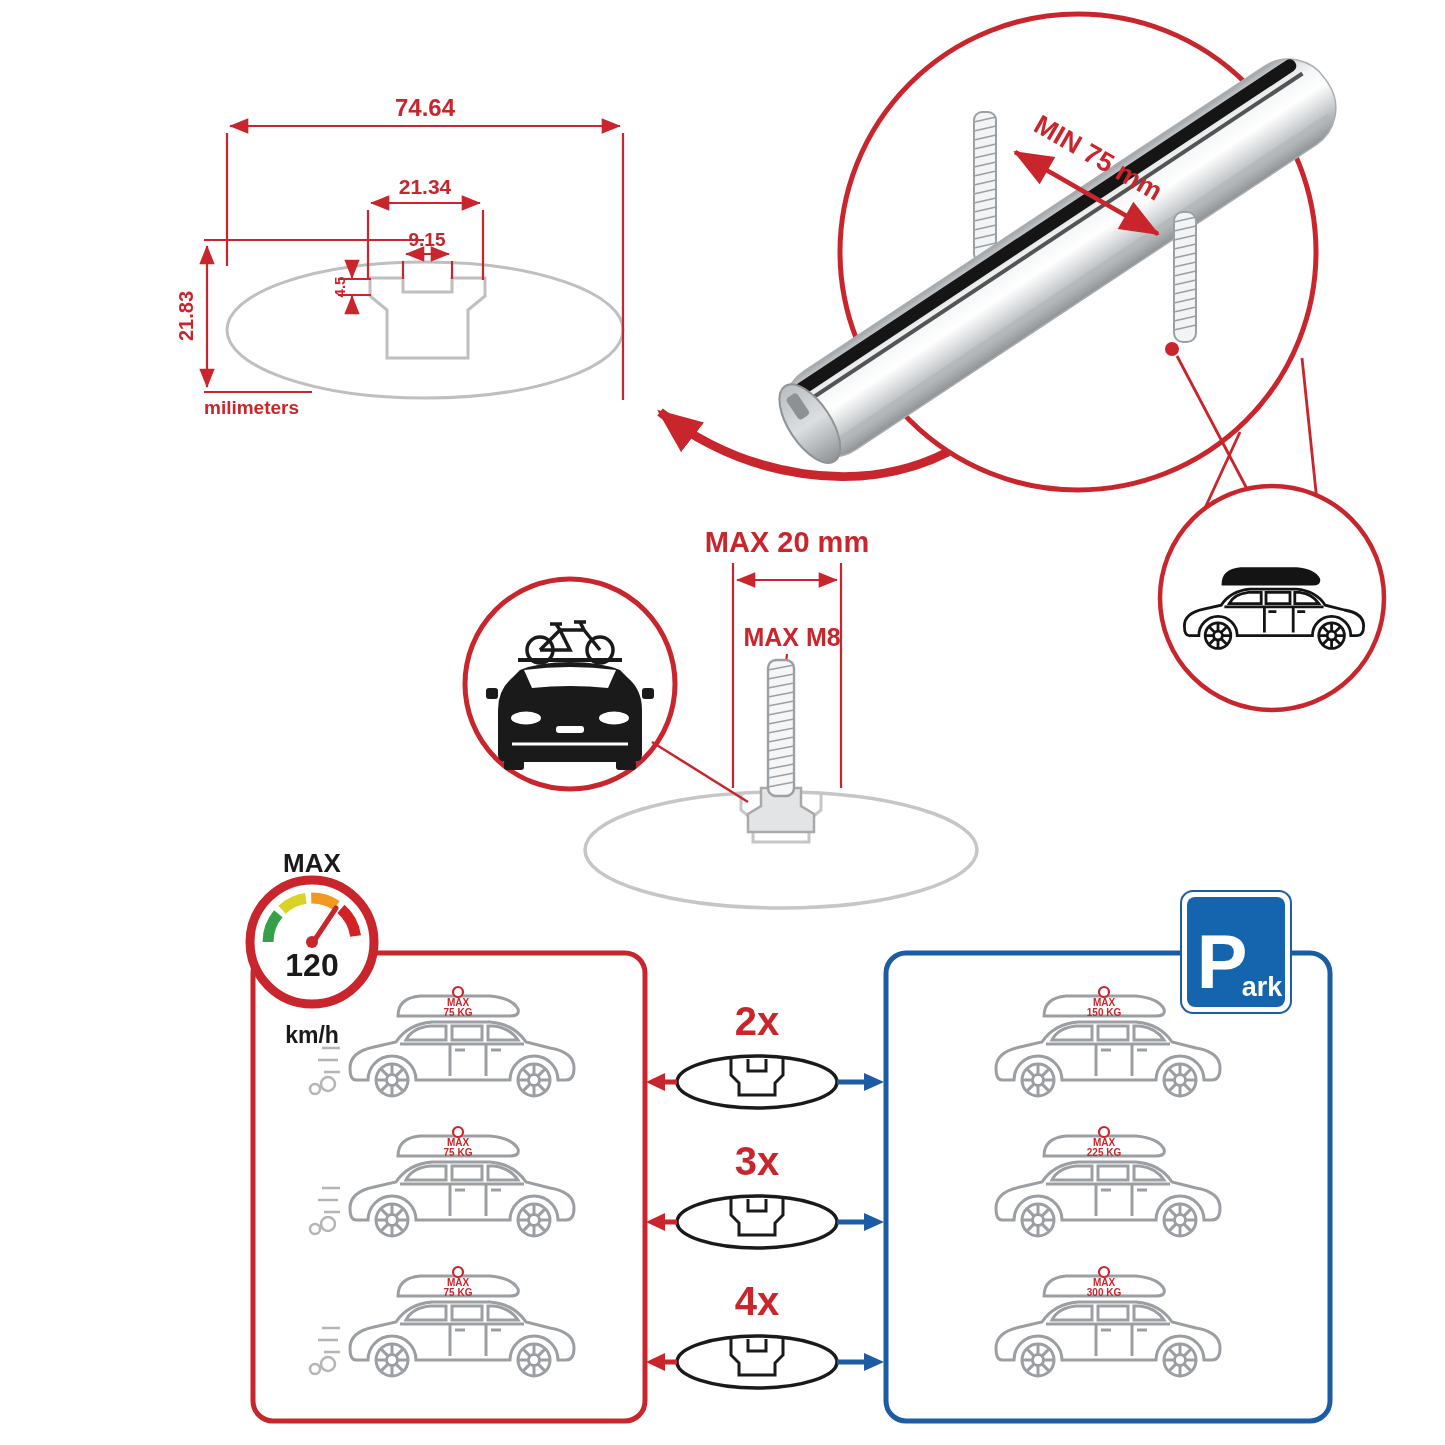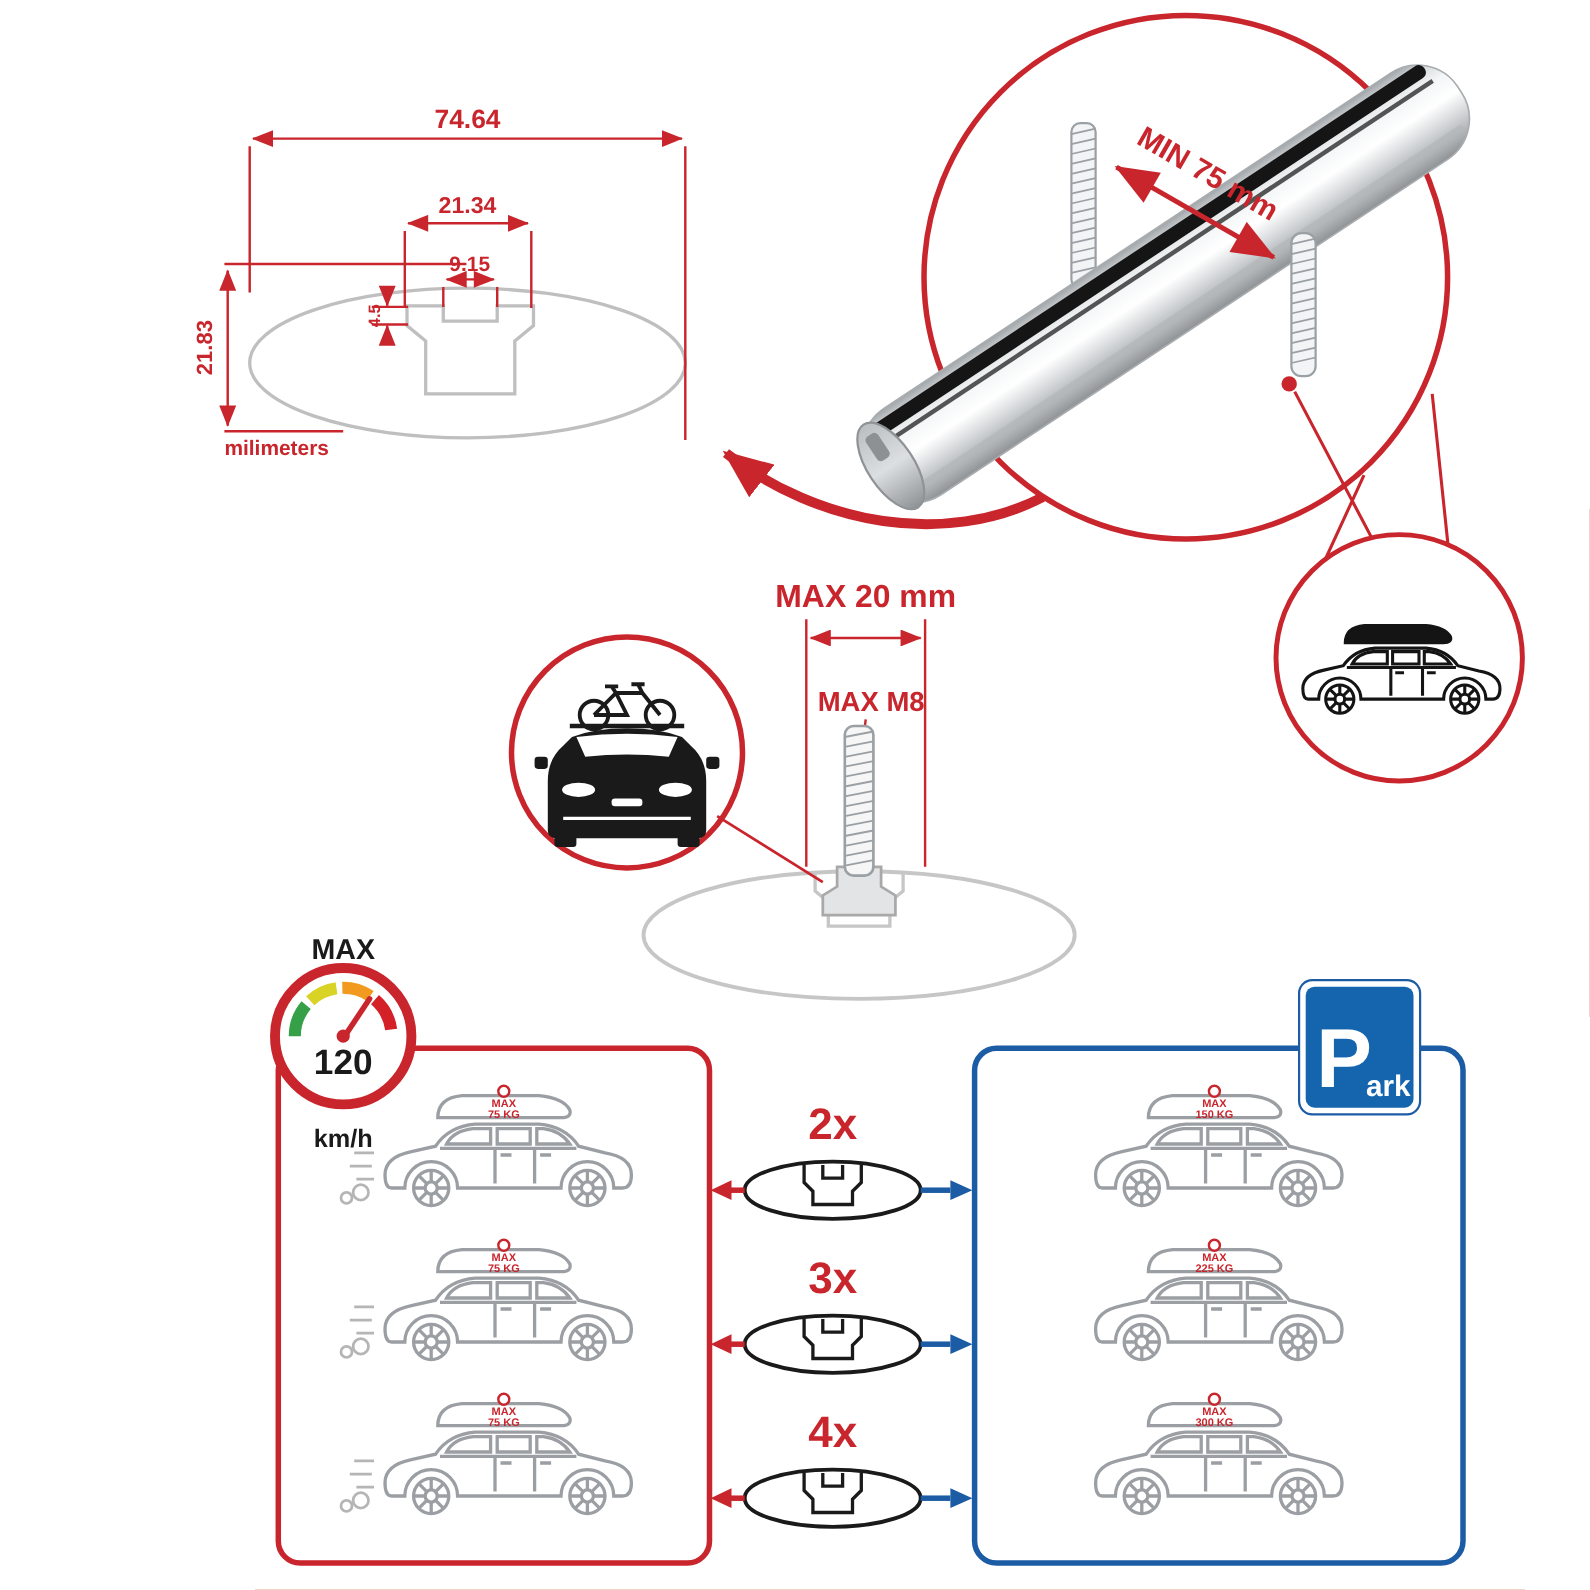--- a/index.html
+++ b/index.html
@@ -1,16 +1,16 @@
 <!DOCTYPE html>
 <html><head>
 <meta charset="utf-8">
 <style>
   html,body{margin:0;padding:0;background:#ffffff;}
-  .canvas{position:relative;width:1445px;height:1445px;background:#c2410c;overflow:hidden;
+  .canvas{position:relative;width:1445px;height:1445px;background:#a3a3a3;overflow:hidden;
           font-family:"Liberation Sans",sans-serif;}
   svg{position:absolute;top:0;left:0;}
   svg text{font-family:"Liberation Sans",sans-serif;font-weight:bold;}
 </style>
 </head>
 <body>
 
 <div class="canvas">
 <svg width="1445" height="1445" viewBox="0 0 1445 1445">
 

